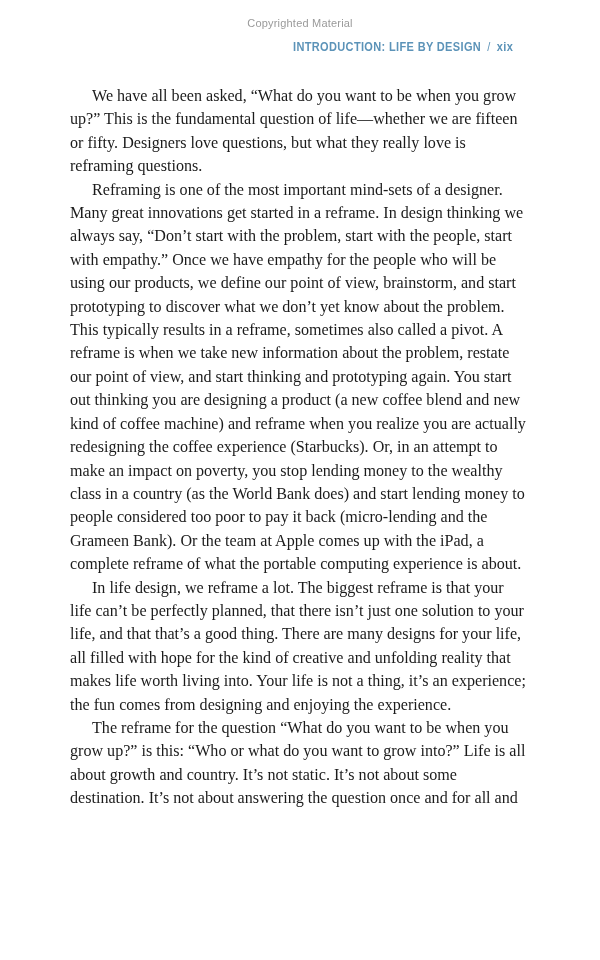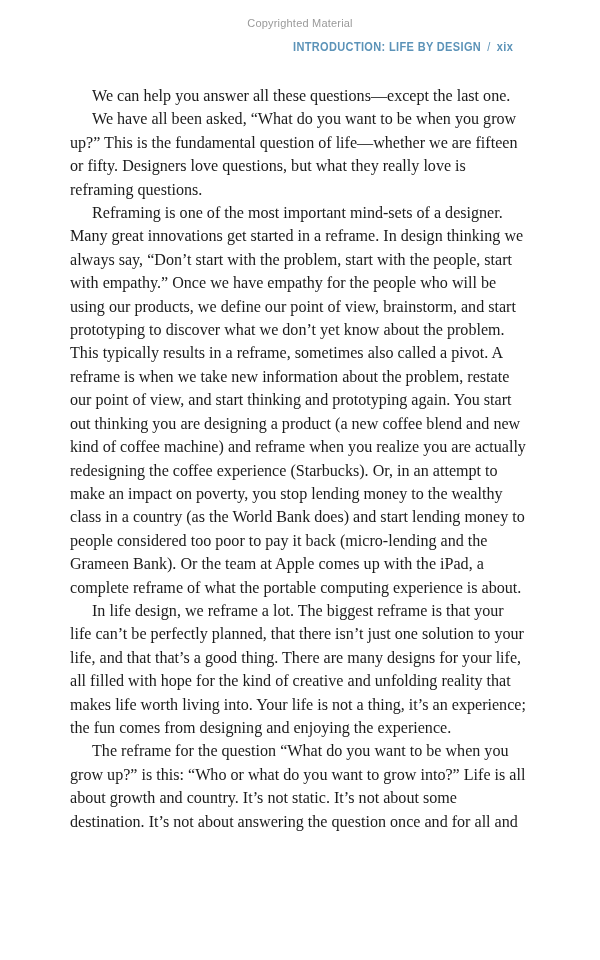--- a/index.html
+++ b/index.html
@@ -85,21 +85,20 @@
 
   <div class="watermark watermark-top">Copyrighted Material</div>
 
   <div class="running-head" style="color: rgb(92, 147, 184);">
     <span class="rh-title">INTRODUCTION: LIFE BY DESIGN</span>
     <span class="rh-sep">/</span>
     <span class="rh-folio">xix</span>
   </div>
 
   <div class="body-text">
-    <p>We can help you answer all these questions—except the last one.</p>
     <p>We have all been asked, “What do you want to be when you grow up?” This is the fundamental question of life—whether we are fifteen or fifty. Designers love questions, but what they really love is reframing questions.</p>
     <p>Reframing is one of the most important mind-sets of a designer. Many great innovations get started in a reframe. In design thinking we always say, “Don’t start with the problem, start with the people, start with empathy.” Once we have empathy for the people who will be using our products, we define our point of view, brainstorm, and start prototyping to discover what we don’t yet know about the problem. This typically results in a reframe, sometimes also called a pivot. A reframe is when we take new information about the problem, restate our point of view, and start thinking and prototyping again. You start out thinking you are designing a product (a new coffee blend and new kind of coffee machine) and reframe when you realize you are actually redesigning the coffee experience (Starbucks). Or, in an attempt to make an impact on poverty, you stop lending money to the wealthy class in a country (as the World Bank does) and start lending money to people considered too poor to pay it back (micro-lending and the Grameen Bank). Or the team at Apple comes up with the iPad, a complete reframe of what the portable computing experience is about.</p>
     <p>In life design, we reframe a lot. The biggest reframe is that your life can’t be perfectly planned, that there isn’t just one solution to your life, and that that’s a good thing. There are many designs for your life, all filled with hope for the kind of creative and unfolding reality that makes life worth living into. Your life is not a thing, it’s an experience; the fun comes from designing and enjoying the experience.</p>
     <p>The reframe for the question “What do you want to be when you grow up?” is this: “Who or what do you want to grow into?” Life is all about growth and country. It’s not static. It’s not about some destination. It’s not about answering the question once and for all and</p>
   </div>
 
   <div class="watermark watermark-bottom">Copyrighted Material</div>
 
 </div>
 

